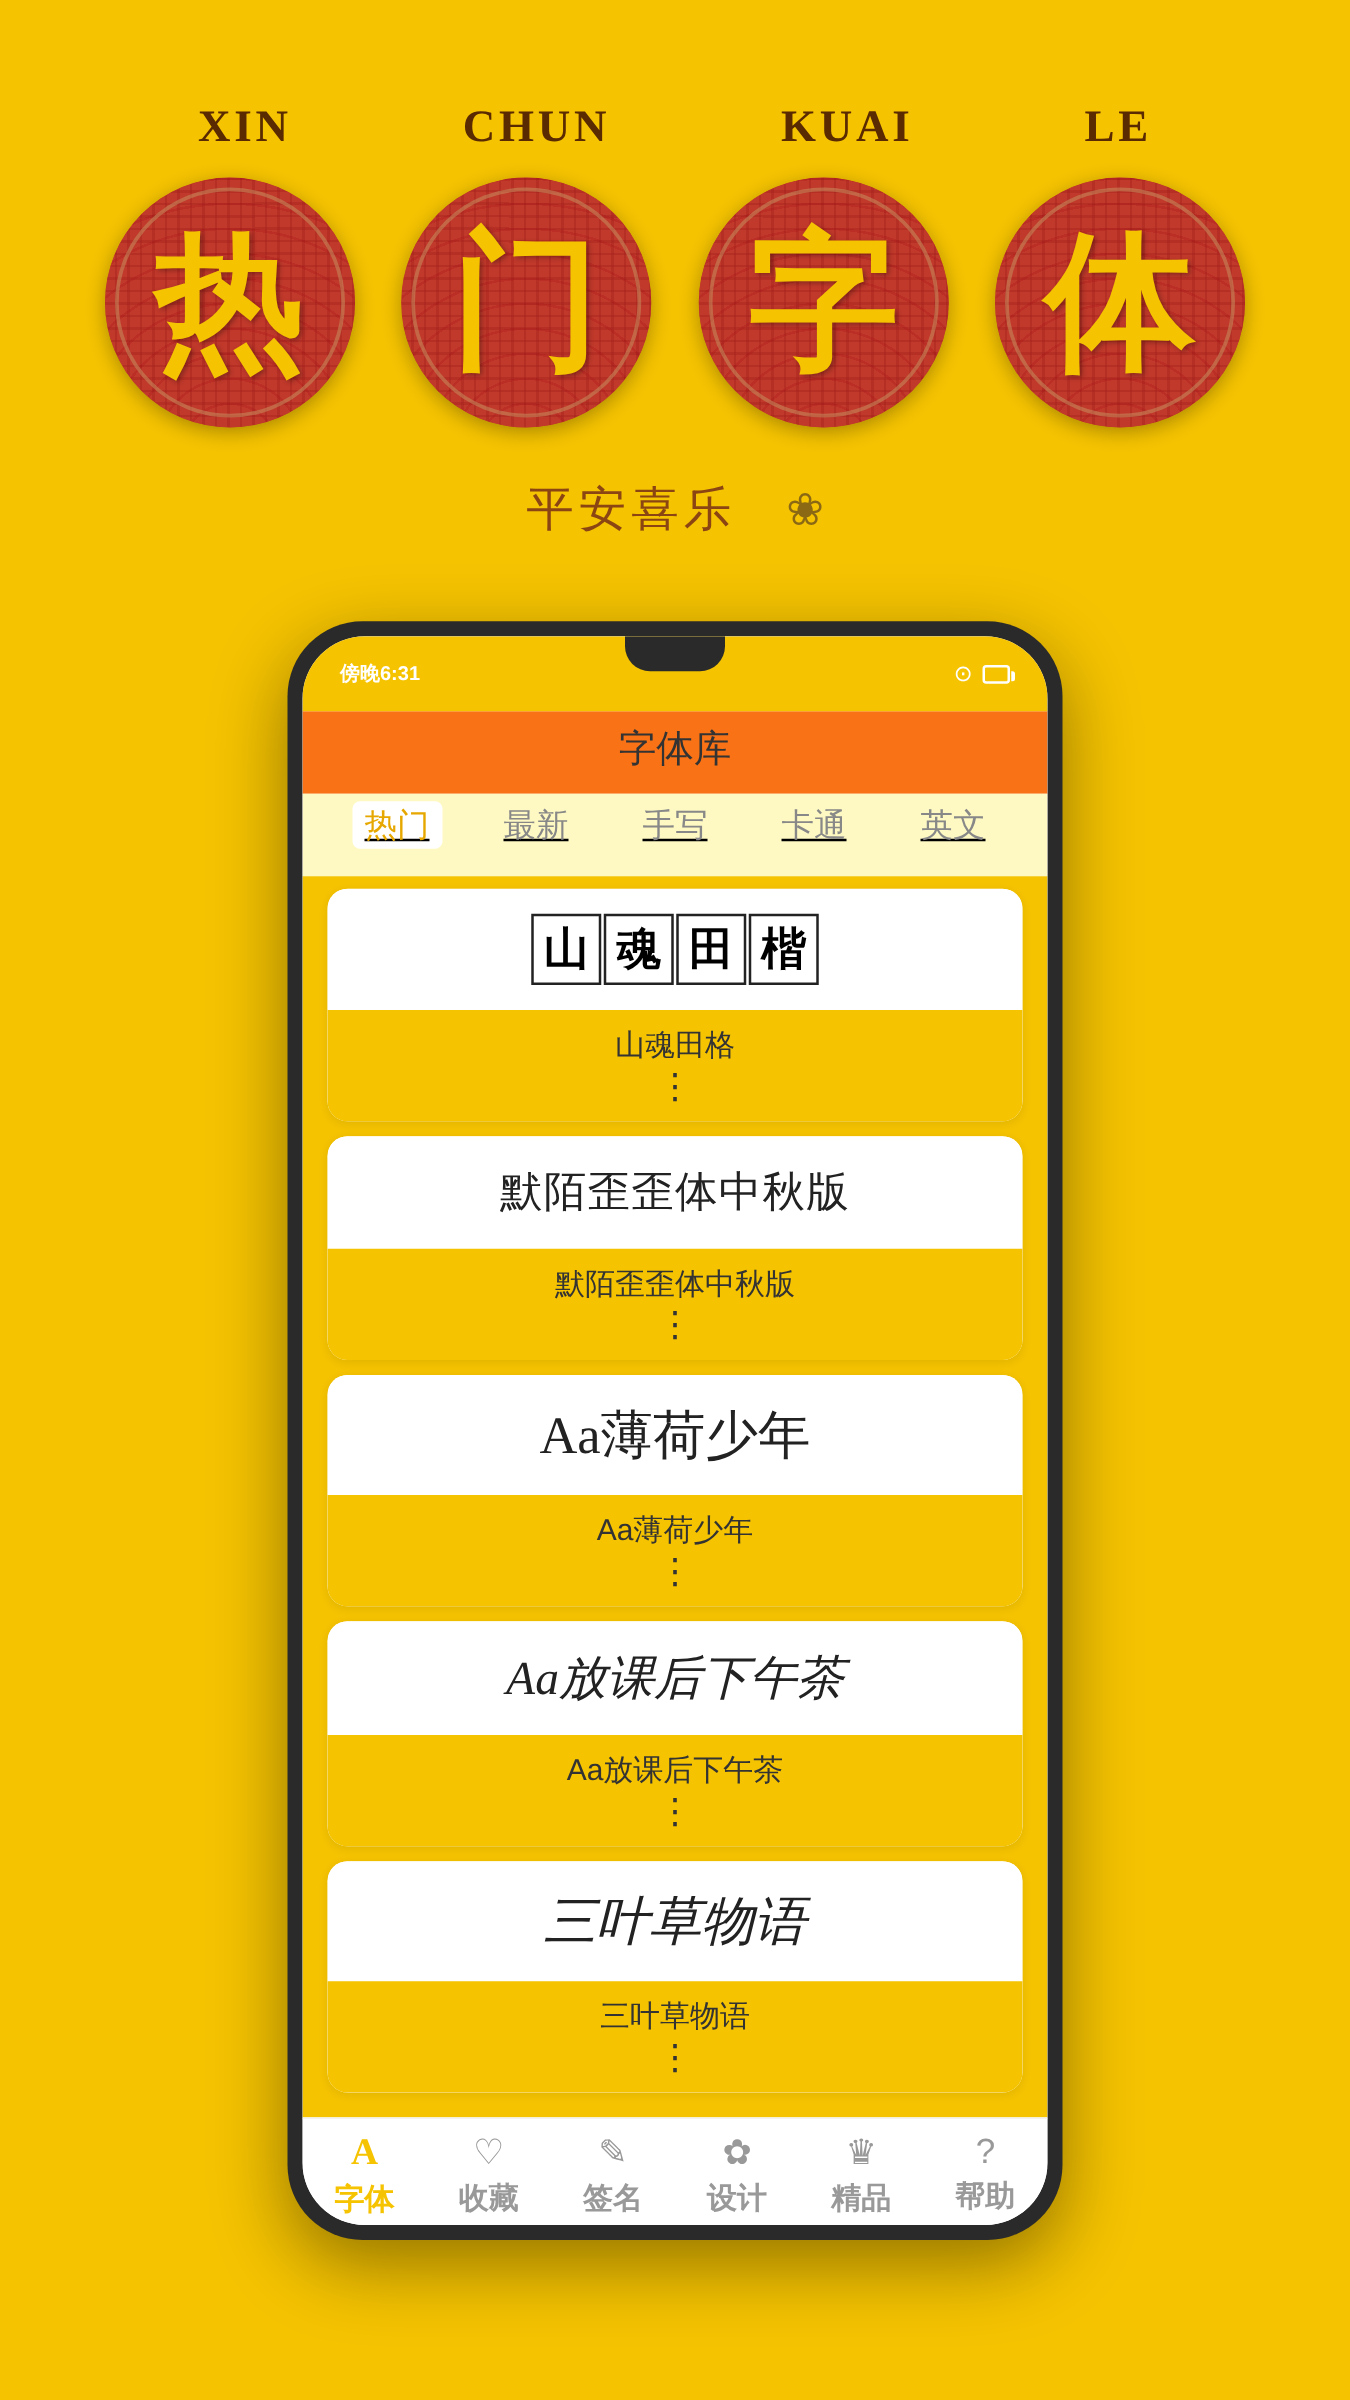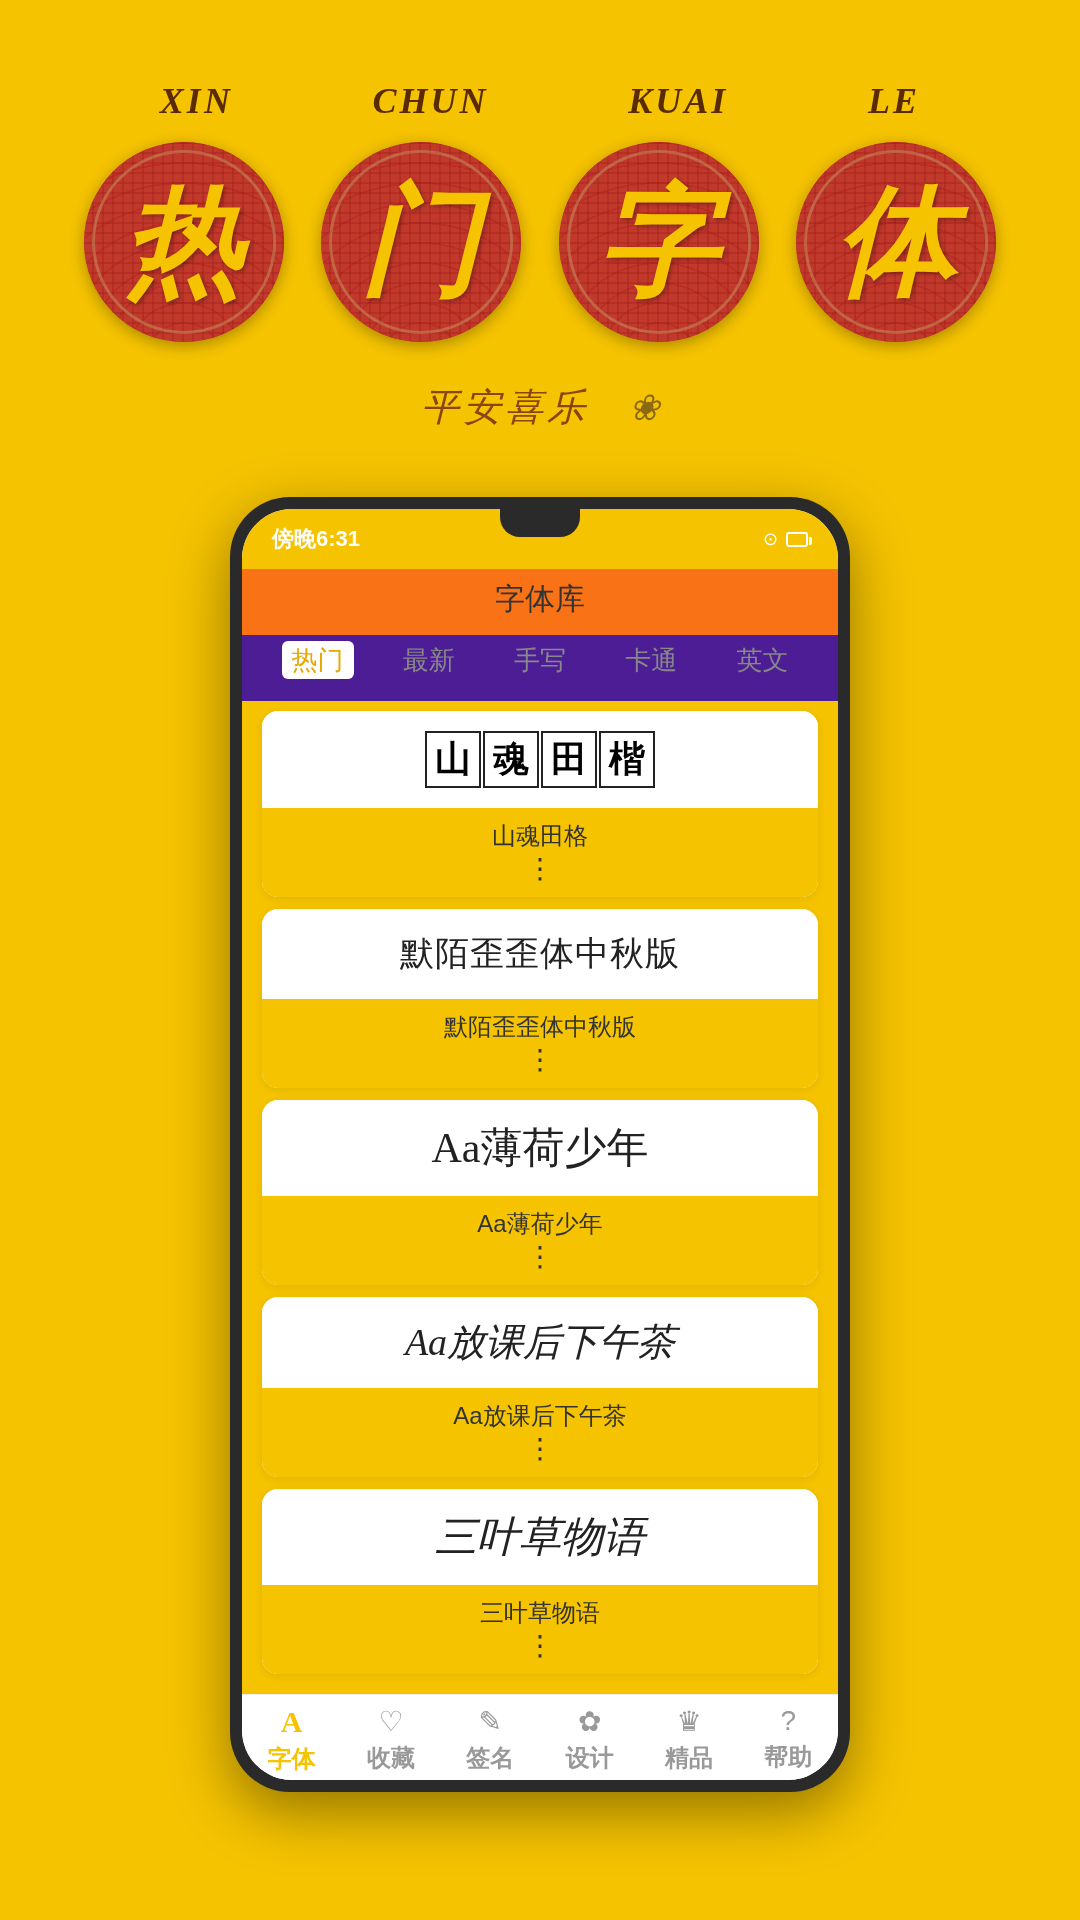--- a/index.html
+++ b/index.html
@@ -12,21 +12,20 @@
       overflow-x: hidden;
     }
 
     
     .top-section {
       background: #F5C300;
       padding: 80px 27px 40px;
       display: flex;
       flex-direction: column;
       align-items: center;
-      font-style: italic;
     }
 
     .labels-row {
       display: flex;
       justify-content: space-around;
       width: 100%;
       max-width: 900px;
       margin-bottom: 20px;
     }
 
@@ -157,21 +156,21 @@
       background: #F5C300;
       height: 60px;
       display: flex;
       align-items: center;
       justify-content: space-between;
       padding: 0 30px;
       position: relative;
     }
 
     .status-left {
-      font-size: 22px;
+      font-size: 16px;
       color: #fff;
       font-weight: 600;
     }
 
     .notch {
       position: absolute;
       top: 0;
       left: 50%;
       transform: translateX(-50%);
       width: 80px;
@@ -213,24 +212,25 @@
     .app-header {
       background: #f97316;
       text-align: center;
       padding: 10px 0 15px;
       font-size: 30px;
       color: #333;
       font-weight: 500;
     }
 
     .tabs-row {
-      background: #4c1d95;
+      background: #fef9c3;
       display: flex;
       padding: 0 20px 15px;
       gap: 0;
+      text-decoration: underline;
     }
 
     .tab-item {
       flex: 1;
       text-align: center;
       font-size: 26px;
       color: #888;
       padding: 8px 0;
       cursor: pointer;
     }

